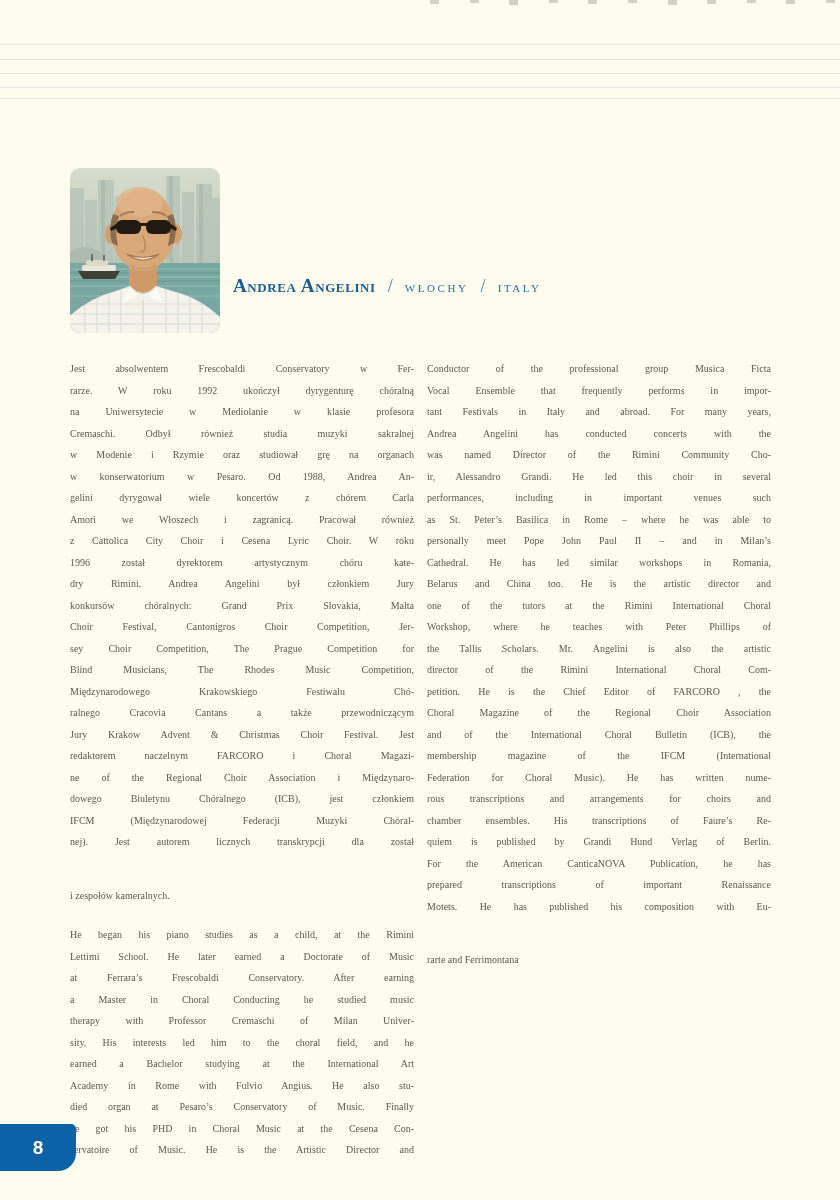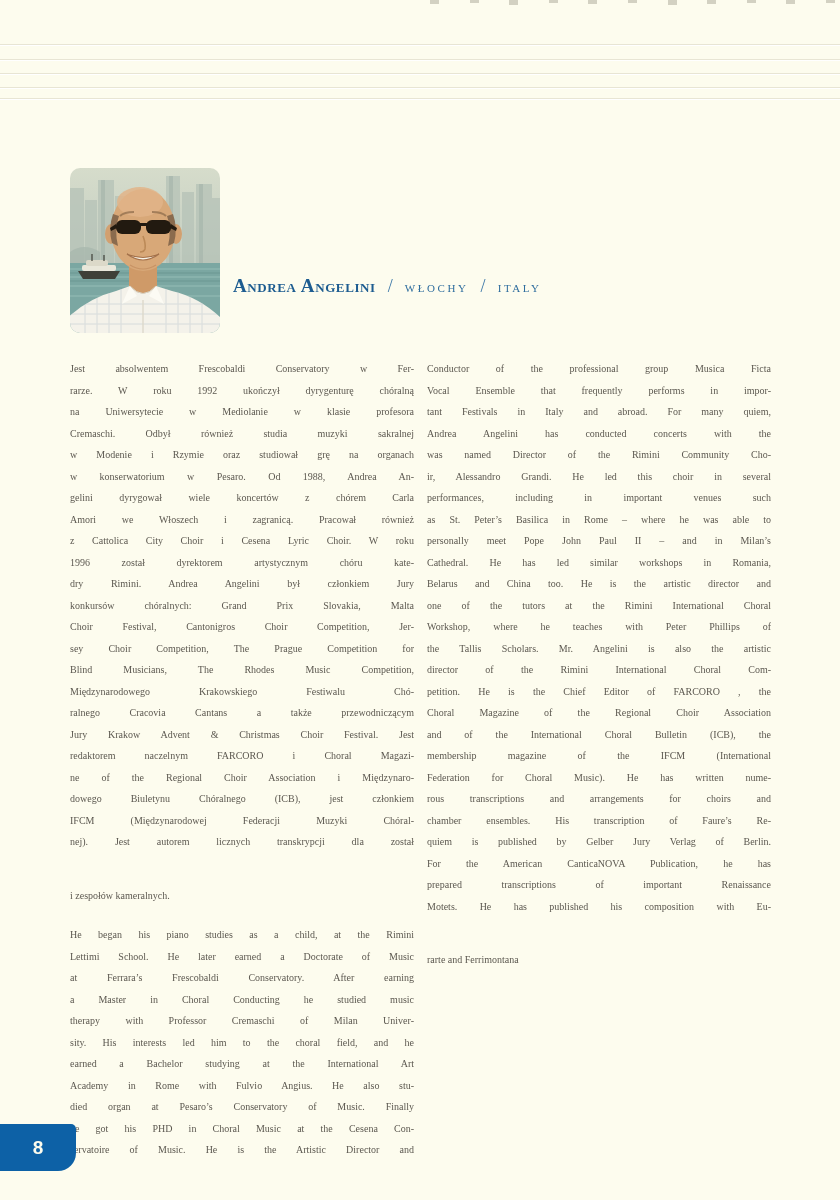--- a/index.html
+++ b/index.html
@@ -203,41 +203,41 @@
         <div class="tl">died organ at Pesaro’s Conservatory of Music. Finally</div>
         <div class="tl">he got his PHD in Choral Music at the Cesena Con-</div>
         <div class="tl">servatoire of Music. He is the Artistic Director and</div>
       </div>
   </div>
 
   <div class="col col-right">
     <div class="para">
         <div class="tl">Conductor of the professional group Musica Ficta</div>
         <div class="tl">Vocal Ensemble that frequently performs in impor-</div>
-        <div class="tl">tant Festivals in Italy and abroad. For many quiem,</div>
+        <div class="tl">tant Festivals in Italy and abroad. For many years,</div>
         <div class="tl">Andrea Angelini has conducted concerts with the</div>
         <div class="tl">was named Director of the Rimini Community Cho-</div>
         <div class="tl">ir, Alessandro Grandi. He led this choir in several</div>
         <div class="tl">performances, including in important venues such</div>
         <div class="tl">as St. Peter’s Basilica in Rome – where he was able to</div>
         <div class="tl">personally meet Pope John Paul II – and in Milan’s</div>
         <div class="tl">Cathedral. He has led similar workshops in Romania,</div>
         <div class="tl">Belarus and China too. He is the artistic director and</div>
         <div class="tl">one of the tutors at the Rimini International Choral</div>
         <div class="tl">Workshop, where he teaches with Peter Phillips of</div>
         <div class="tl">the Tallis Scholars. Mr. Angelini is also the artistic</div>
         <div class="tl">director of the Rimini International Choral Com-</div>
         <div class="tl">petition. He is the Chief Editor of FARCORO , the</div>
         <div class="tl">Choral Magazine of the Regional Choir Association</div>
         <div class="tl">and of the International Choral Bulletin (ICB), the</div>
         <div class="tl">membership magazine of the IFCM (International</div>
         <div class="tl">Federation for Choral Music). He has written nume-</div>
         <div class="tl">rous transcriptions and arrangements for choirs and</div>
-        <div class="tl">chamber ensembles. His transcription of Faure’s Re-</div>
-        <div class="tl">quiem is published by Gelber Jury Verlag of Berlin.</div>
+        <div class="tl">chamber ensembles. His transcriptions of Faure’s Re-</div>
+        <div class="tl">quiem is published by Grandi Hund Verlag of Berlin.</div>
         <div class="tl">For the American CanticaNOVA Publication, he has</div>
         <div class="tl">prepared transcriptions of important Renaissance</div>
         <div class="tl">Motets. He has published his composition with Eu-</div>
         <div class="tl tl-last">rarte and Ferrimontana</div>
       </div>
   </div>
 
   <div class="page-tab">
     <span>8</span>
   </div>

